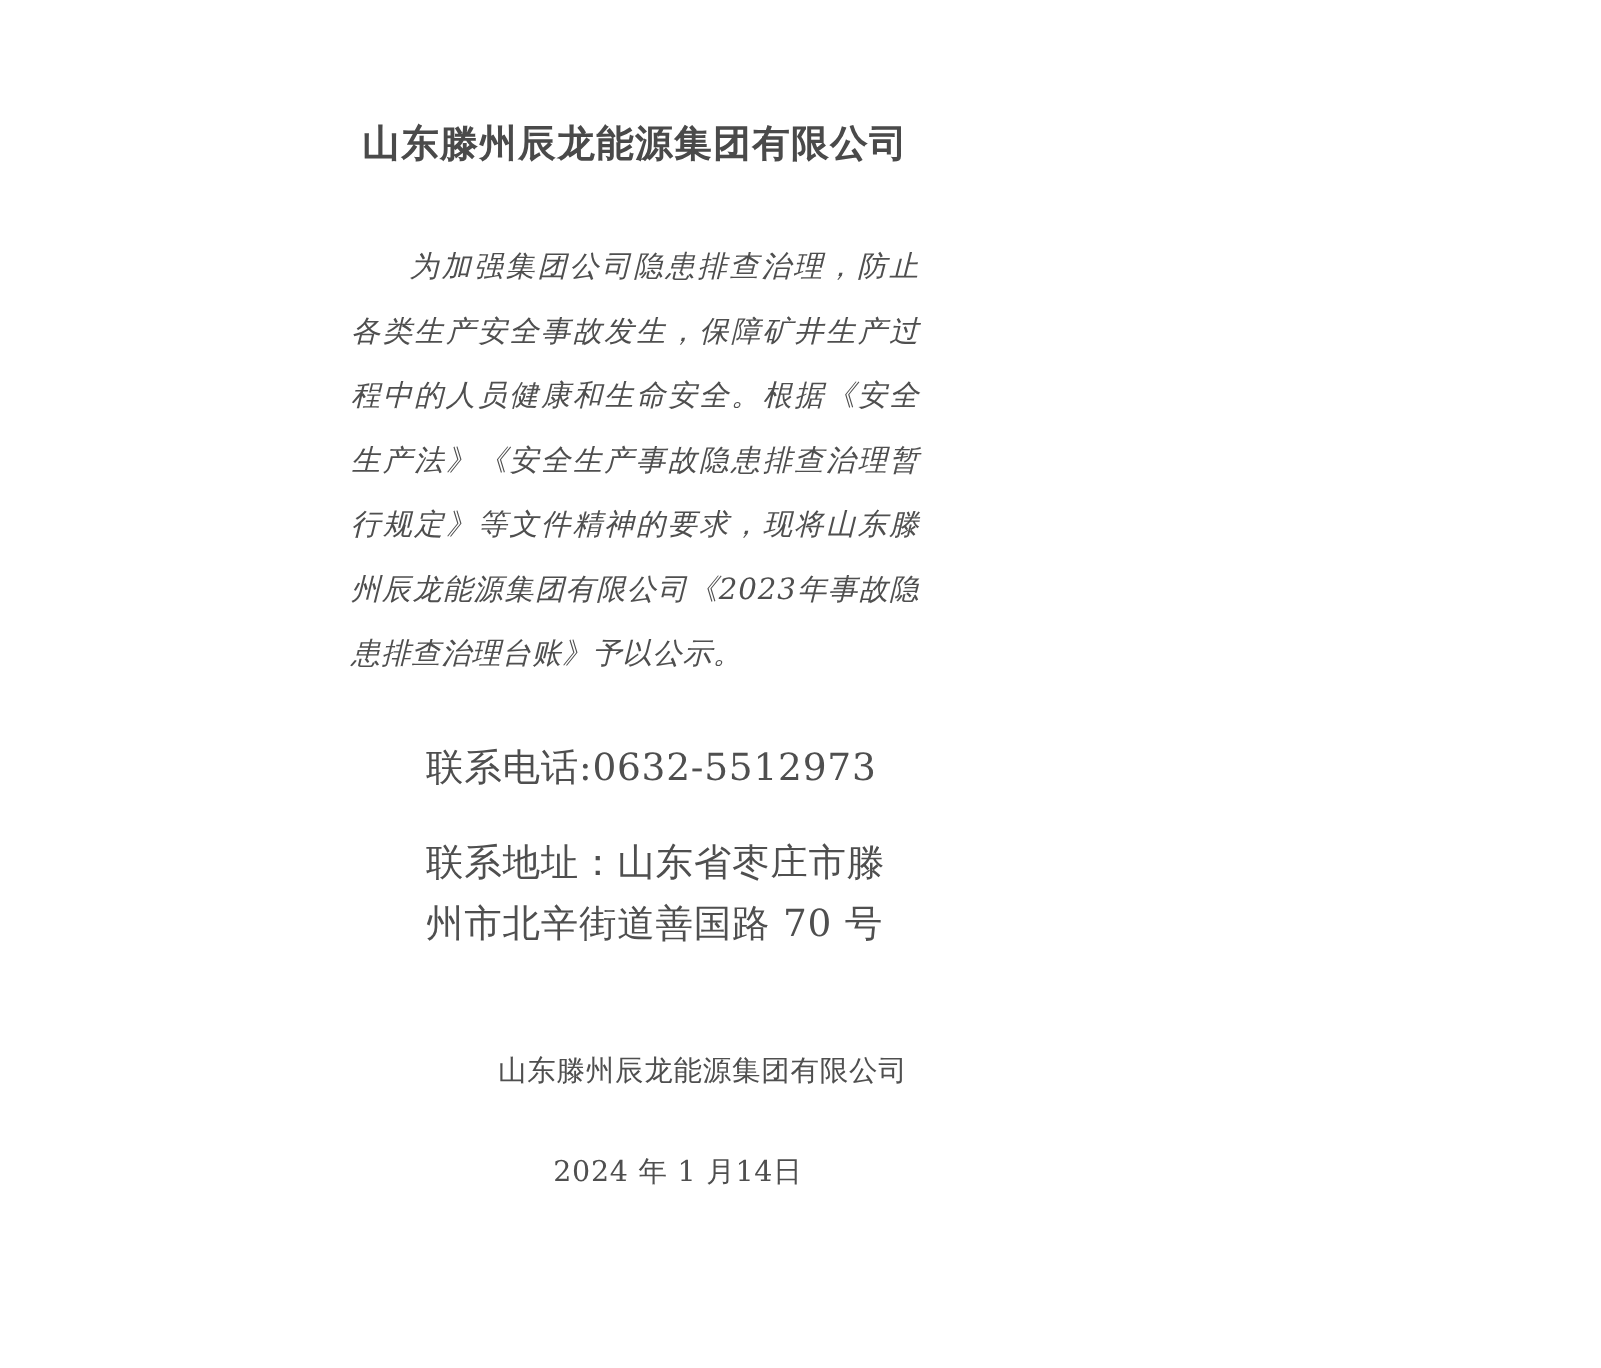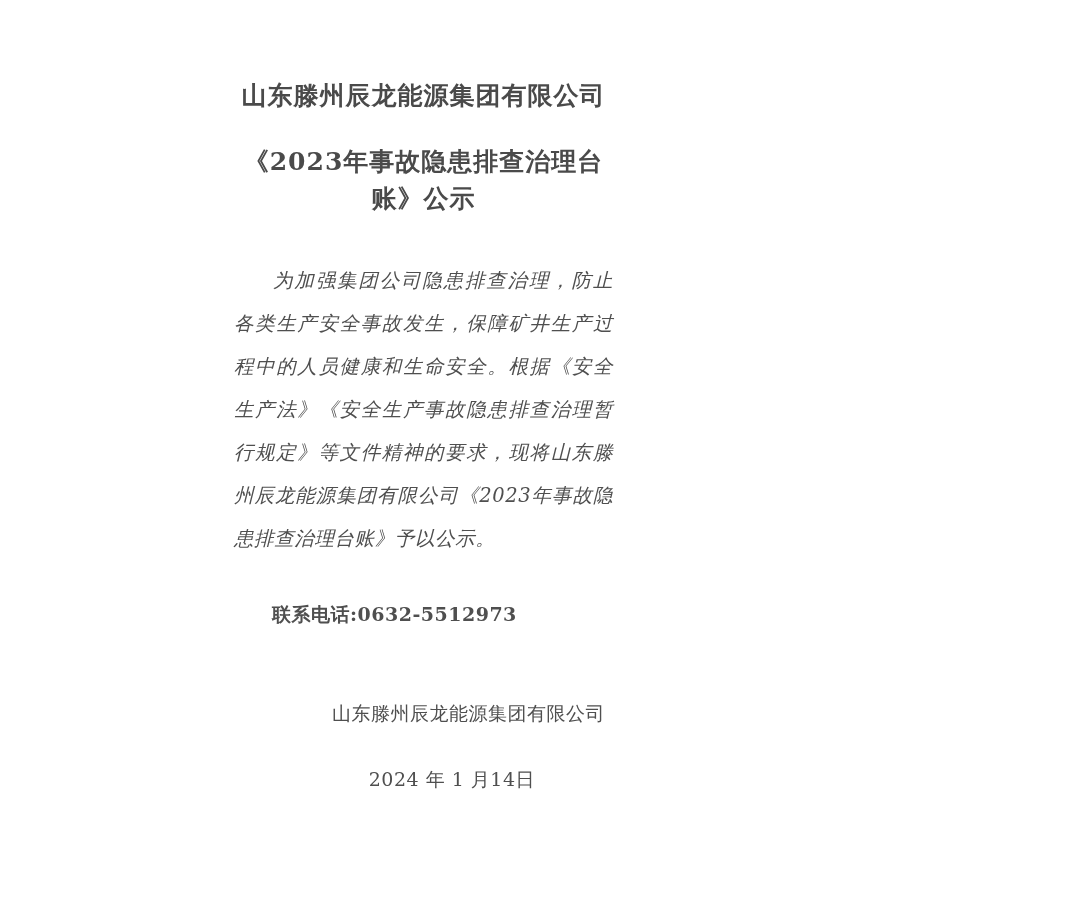--- a/index.html
+++ b/index.html
@@ -47,26 +47,25 @@
     text-justify: inter-ideograph;
   }
   .para.indent {
     text-indent: 2em;
     font-style: italic;
   }
   .info-block {
     margin-top: 34px;
   }
   .info-line {
-    font-size: 19px;
+    font-size: 25px;
     line-height: 41px;
     letter-spacing: 0.5px;
     color: #4f4f4f;
     padding-left: 2em;
-    font-weight: bold;
   }
   .info-line.spaced {
     margin-top: 22px;
   }
   .attach-block {
     margin-top: 40px;
     padding-left: 2em;
   }
   .attach-text {
     font-size: 19px;
@@ -98,29 +97,29 @@
     color: #4f4f4f;
   }
 </style>
 </head>
 <body>
 
 <div class="page">
 
   <div class="title-block">
     <div class="title-line first">山东滕州辰龙能源集团有限公司</div>
-    <div class="title-line second">《2023年事故隐患排查治理台账》公示</div>
   </div>
 
   <div class="body-block">
     <div class="para indent">为加强集团公司隐患排查治理，防止各类生产安全事故发生，保障矿井生产过程中的人员健康和生命安全。根据《安全生产法》《安全生产事故隐患排查治理暂行规定》等文件精神的要求，现将山东滕州辰龙能源集团有限公司《2023年事故隐患排查治理台账》予以公示。</div>
   </div>
 
   <div class="info-block">
     <div class="info-line">联系电话:0632-5512973</div>
+    <div class="info-line spaced">联系地址：山东省枣庄市滕州市北辛街道善国路 70 号</div>
   </div>
 
 
   <div class="sign-block">
     <div class="sign-line">山东滕州辰龙能源集团有限公司</div>
   </div>
 
   <div class="date-line">2024 年 1 月14日</div>
 
 </div>

